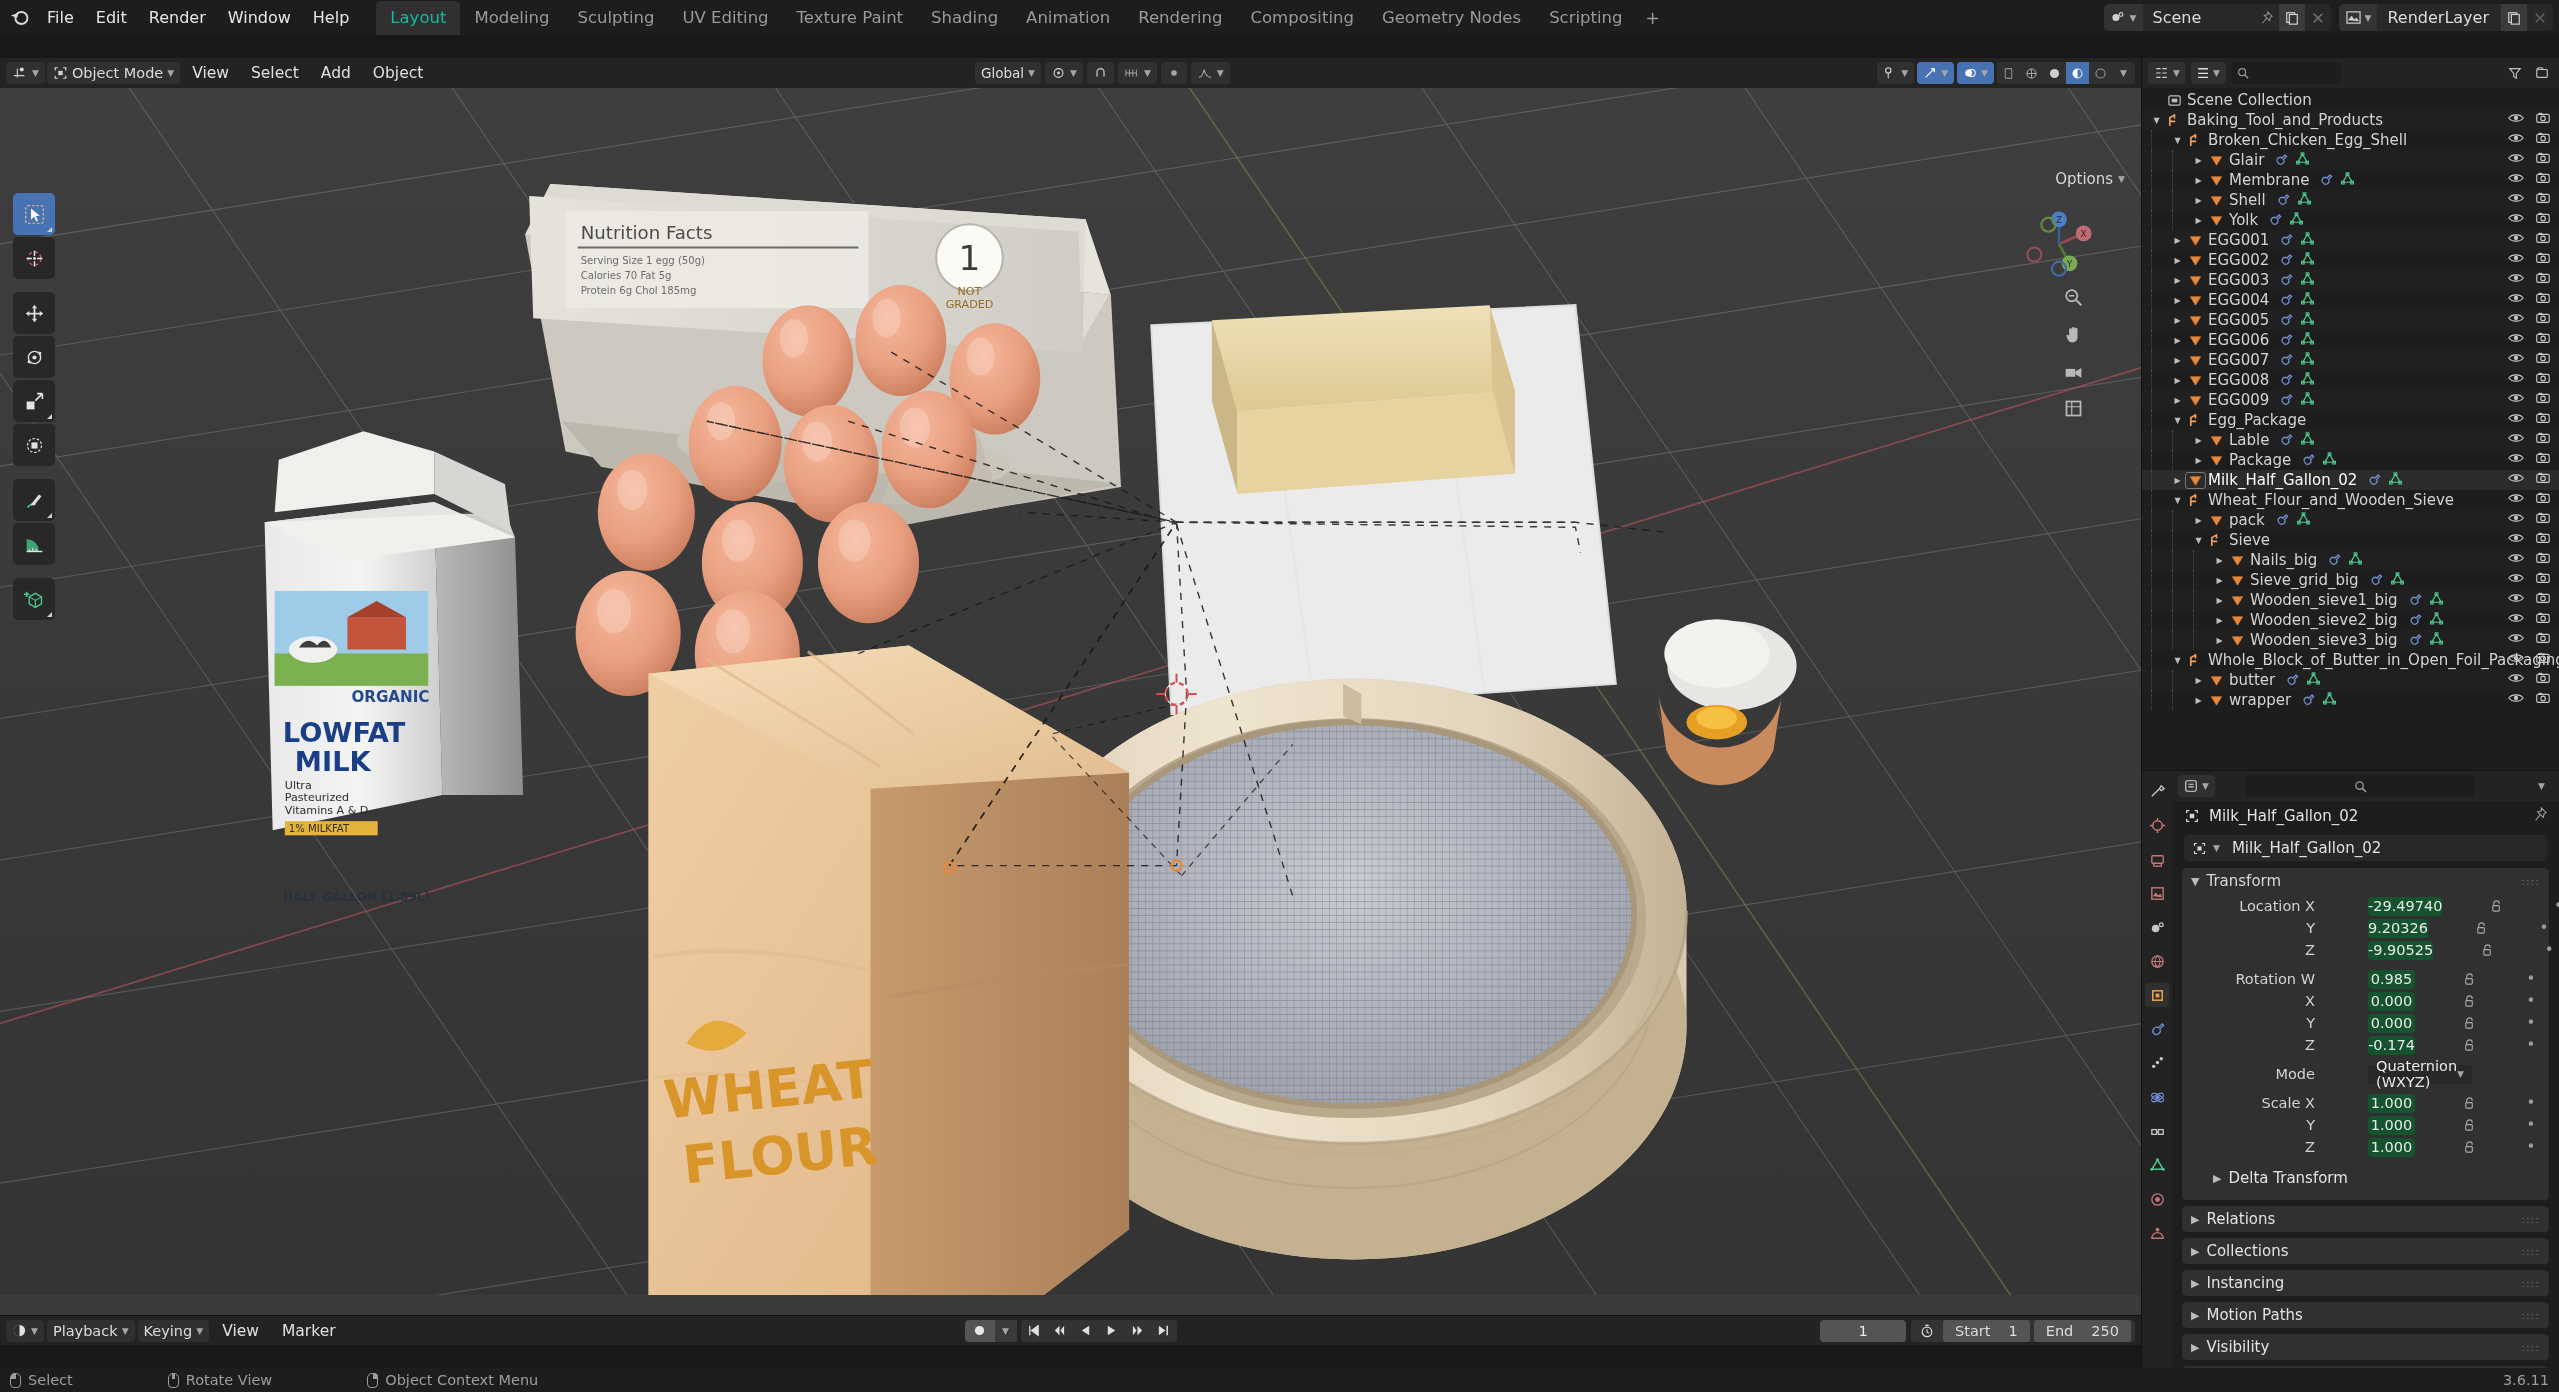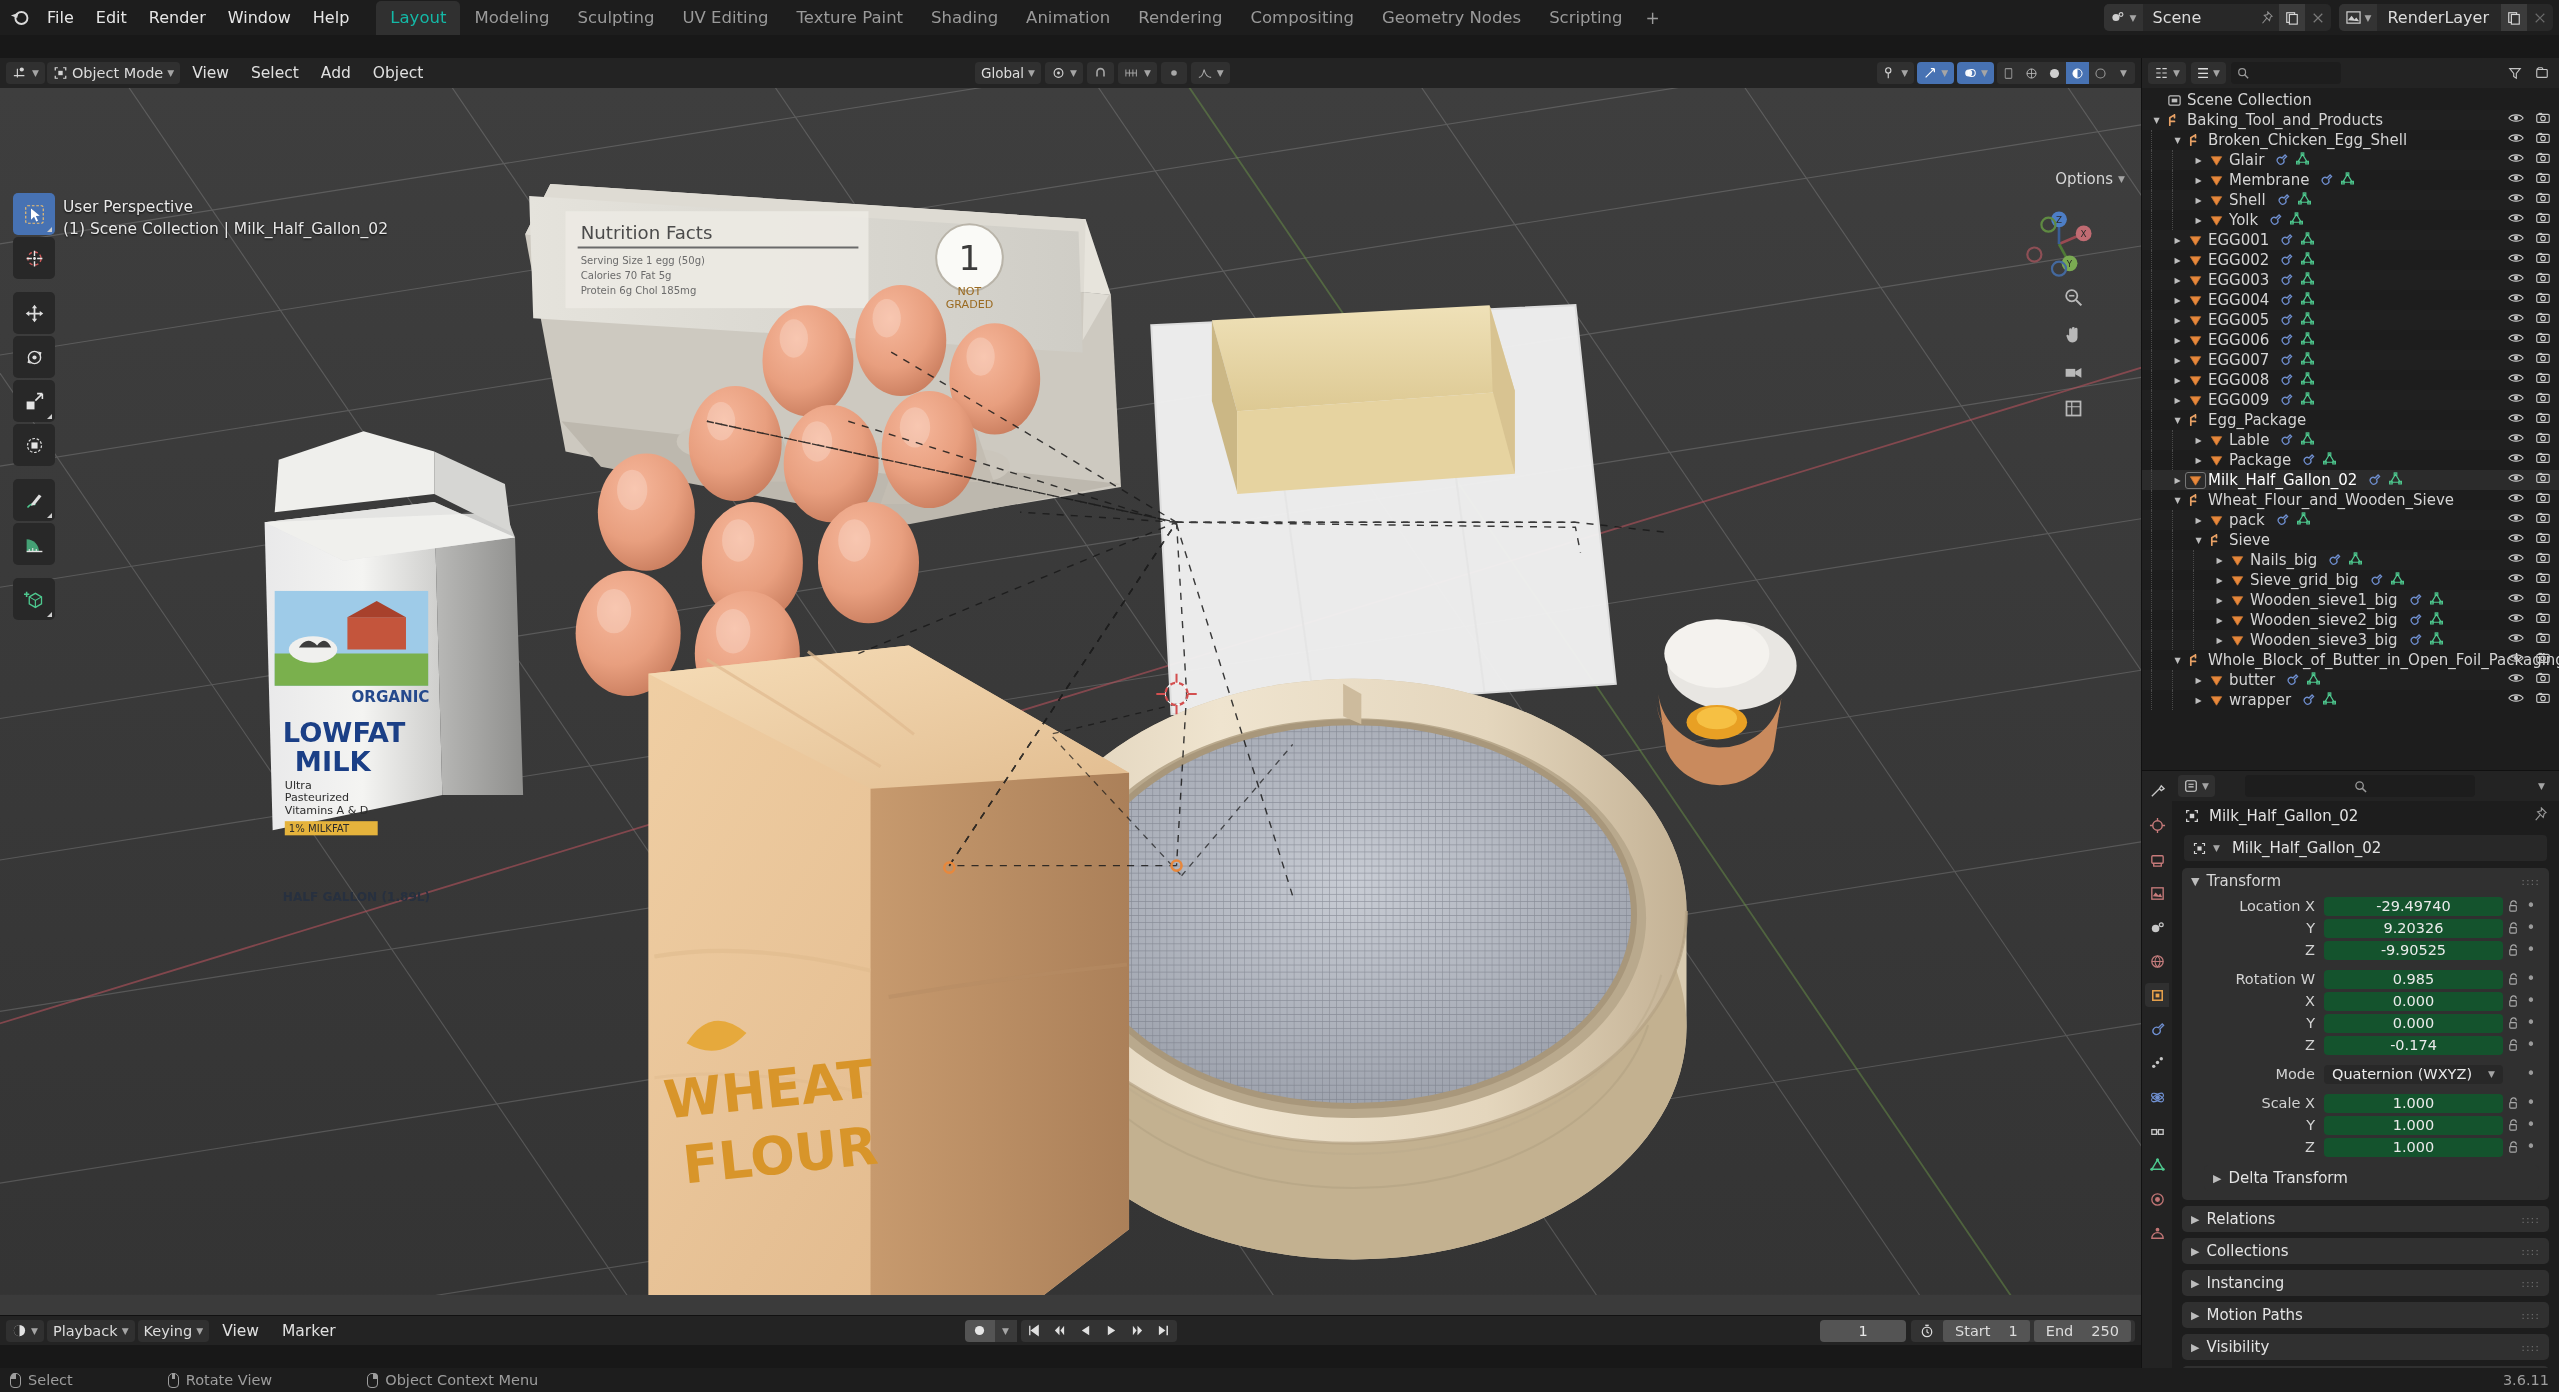--- a/index.html
+++ b/index.html
@@ -161,21 +161,21 @@
   .ph-search{ background:#1d1d1d; border-radius:4px; height:22px; flex:1 1 auto; max-width:230px;
     margin:0 auto; display:flex;align-items:center;justify-content:center;}
   .breadcrumb{ height:30px; display:flex; align-items:center; gap:9px; padding:0 12px; font-size:15px;}
   .bc-pin{ margin-left:auto;}
   .id-block{ margin:4px 12px 0 12px; height:26px; background:#282828; border-radius:4px;
      display:flex; align-items:center; gap:6px; padding:0 8px; font-size:15px;}
   .panel{ margin:7px 10px 0 10px; background:#303030; border-radius:5px; padding:0; }
   .panel-head{ height:26px; display:flex; align-items:center; gap:7px; padding:0 9px; font-size:15px; color:#d8d8d8;}
   .panel-head .grip{ margin-left:auto; color:#6f6f6f; font-size:11px; letter-spacing:1px;}
   .panel-body{ padding:2px 10px 9px 10px; }
-  .prop-row{ display:flex; align-items:center; height:20px; margin-bottom:2px; }
+  .prop-row{ display:flex; align-items:center; height:20px; margin-bottom:2px;gap:44px; }
   .prop-label{ width:132px; flex:0 0 132px; text-align:right; padding-right:9px; font-size:14.5px; color:#d2d2d2;}
   .prop-val{ flex:1 1 auto; background:#14532d; border-radius:4px; height:19px;
     display:flex; align-items:center; justify-content:center; font-size:14.5px; color:#eaeaea;}
   .prop-val.dropdown{ background:#282828; justify-content:space-between; padding:0 8px;}
   .prop-lock{ width:20px; flex:0 0 20px; display:flex;align-items:center;justify-content:center;}
   .prop-dot{ width:16px; flex:0 0 16px; display:flex;align-items:center;justify-content:center; color:#9a9a9a; font-size:15px;}
   .grp-gap{ height:7px;}
   .collapsed-panel{ margin:6px 10px 0 10px; background:#303030; border-radius:5px; height:26px;
     display:flex; align-items:center; gap:7px; padding:0 9px; font-size:15px;}
   .collapsed-panel .grip{ margin-left:auto; color:#6f6f6f; font-size:11px; letter-spacing:1px;}
@@ -644,24 +644,20 @@
           </g>
 
           <g transform="translate(1165,770)">
             <circle r="5" fill="none" stroke="#e8883c" stroke-width="2.5"></circle>
           </g>
           <g transform="translate(940,772)">
             <circle r="5" fill="none" stroke="#e8883c" stroke-width="2.5"></circle>
           </g>
         </svg>
 
-        <div class="vp-text">
-          <div>User Perspective</div>
-          <div>(1) Scene Collection | Milk_Half_Gallon_02</div>
-        </div>
 
         <div class="toolbar-left">
           <div class="tool active">
             <svg width="21" height="21" viewBox="0 0 24 24">
                 <rect x="2" y="2" width="20" height="20" rx="2" fill="none" stroke="#f0c070" stroke-width="1.3" stroke-dasharray="3 2"></rect>
                 <path d="M8 5 L8 18 L11.5 14.5 L14 20 L16 19 L13.5 13.8 L18 13.5 Z" fill="#ffffff"></path>
               </svg>
             <span class="corner"></span>
           </div>
           <div class="tool">

